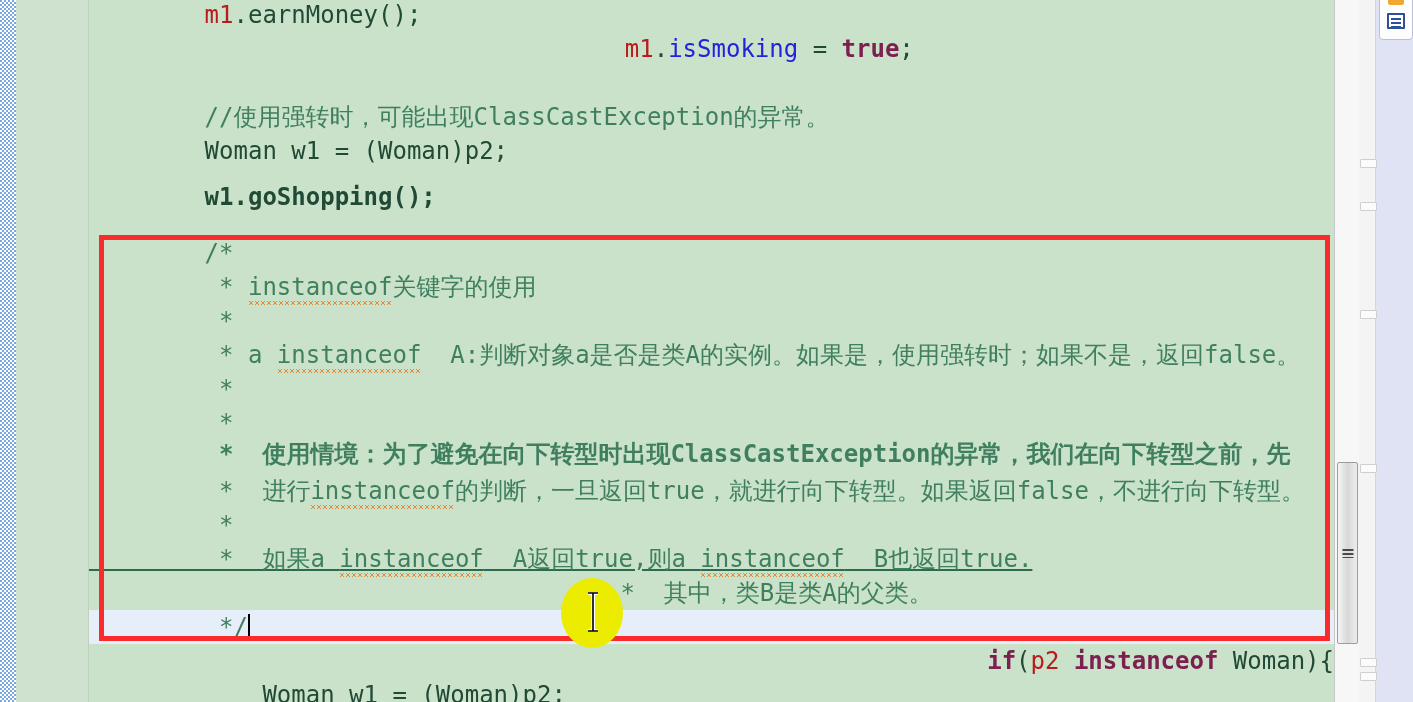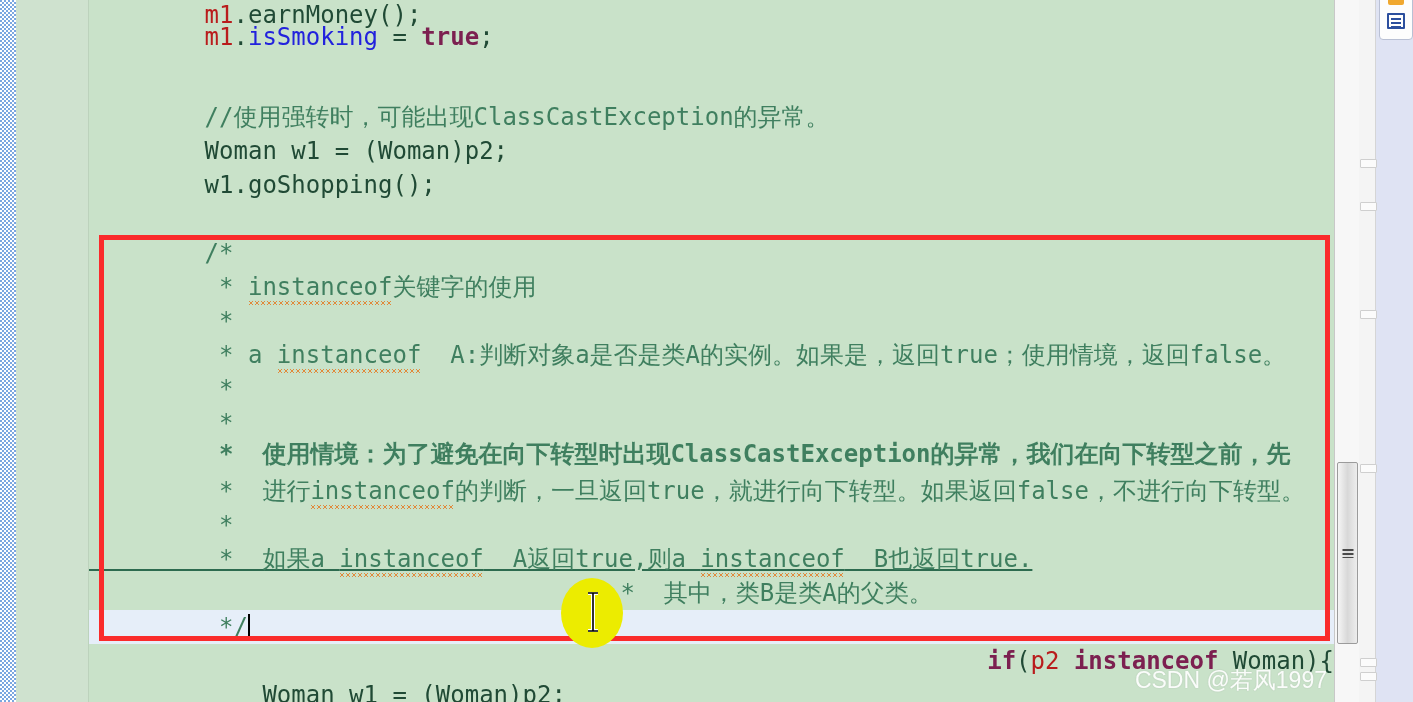--- a/index.html
+++ b/index.html
@@ -256,30 +256,30 @@
       <div class="linenum" style="top: 542px;">74</div>
       <div class="linenum" style="top: 576px;">75</div>
       <div class="linenum" style="top: 610px;">76</div>
       <div class="linenum" style="top: 644px;">77</div>
       <div class="linenum" style="top: 678px;">78</div>
     </div>
 
   <div class="code-area">
     <div id="code-rows">
         <div class="row" style="top: -2px;"><span class="txt t-plain">        </span><span class="txt t-ident">m1</span><span class="txt t-plain">.earnMoney();</span></div>
-        <div class="row" style="top: 20px;"><span class="txt t-plain">        </span><span class="txt t-ident">m1</span><span class="txt t-plain">.</span><span class="txt t-field">isSmoking</span><span class="txt t-plain"> = </span><span class="txt t-kw">true</span><span class="txt t-plain">;</span></div>
+        <div class="row" style="top: 32px; text-align: center;"><span class="txt t-plain">        </span><span class="txt t-ident">m1</span><span class="txt t-plain">.</span><span class="txt t-field">isSmoking</span><span class="txt t-plain"> = </span><span class="txt t-kw">true</span><span class="txt t-plain">;</span></div>
         <div class="row" style="top: 66px;"><span class="txt t-plain"></span></div>
         <div class="row" style="top: 100px;"><span class="txt t-comment">        //使用强转时，可能出现ClassCastException的异常。</span></div>
         <div class="row" style="top: 134px;"><span class="txt t-plain">        Woman w1 = (Woman)p2;</span></div>
-        <div class="row" style="top: 168px;"><span class="txt t-plain">        w1.goShopping();</span></div>
+        <div class="row" style="top: 180px; font-weight: bold;"><span class="txt t-plain">        w1.goShopping();</span></div>
         <div class="row" style="top: 202px;"><span class="txt t-plain"></span></div>
         <div class="row" style="top: 236px;"><span class="txt t-comment">        /*</span></div>
         <div class="row" style="top: 270px;"><span class="txt t-comment">         * </span><span class="txt t-comment squig">instanceof</span><span class="txt t-comment">关键字的使用</span></div>
         <div class="row" style="top: 304px;"><span class="txt t-comment">         *</span></div>
-        <div class="row" style="top: 338px;"><span class="txt t-comment">         * a </span><span class="txt t-comment squig">instanceof</span><span class="txt t-comment">  A:判断对象a是否是类A的实例。如果是，返回true；使用情境，返回false。</span></div>
+        <div class="row" style="top: 338px;"><span class="txt t-comment">         * a </span><span class="txt t-comment squig">instanceof</span><span class="txt t-comment">  A:判断对象a是否是类A的实例。如果是，使用强转时；如果不是，返回false。</span></div>
         <div class="row" style="top: 372px;"><span class="txt t-comment">         *</span></div>
         <div class="row" style="top: 406px;"><span class="txt t-comment">         *</span></div>
         <div class="row" style="top: 437px; font-weight: bold;"><span class="txt t-comment">         *  使用情境：为了避免在向下转型时出现ClassCastException的异常，我们在向下转型之前，先</span></div>
         <div class="row" style="top: 474px;"><span class="txt t-comment">         *  进行</span><span class="txt t-comment squig">instanceof</span><span class="txt t-comment">的判断，一旦返回true，就进行向下转型。如果返回false，不进行向下转型。</span></div>
         <div class="row" style="top: 508px;"><span class="txt t-comment">         *</span></div>
         <div class="row" style="top: 542px; text-decoration: underline;"><span class="txt t-comment">         *  如果a </span><span class="txt t-comment squig">instanceof</span><span class="txt t-comment">  A返回true,则a </span><span class="txt t-comment squig">instanceof</span><span class="txt t-comment">  B也返回true.</span></div>
         <div class="row" style="top: 576px; text-align: center;"><span class="txt t-comment">         *  其中，类B是类A的父类。</span></div>
         <div class="row caret-line" style="top: 610px;"><span class="txt t-comment">         */</span><span style="display: inline-block; width: 2px; height: 26px; background: rgb(0, 0, 0); vertical-align: -5px;"></span></div>
         <div class="row" style="top: 644px; text-align: right;"><span class="txt t-plain">        </span><span class="txt t-kw">if</span><span class="txt t-plain">(</span><span class="txt t-ident">p2</span><span class="txt t-plain"> </span><span class="txt t-kw">instanceof</span><span class="txt t-plain"> Woman){</span></div>
         <div class="row" style="top: 678px;"><span class="txt t-plain">            Woman w1 = (Woman)p2;</span></div>
@@ -312,15 +312,14 @@
           <div class="marker" style="top: 672px; left: 25px;"></div>
         </div>
     </div>
   </div>
 
   <div class="panel-tab">
     <div class="mini-warn"></div>
     <div class="mini-doc"></div>
   </div>
 
-  <div class="watermark">CSDN @若风1997</div>
 
 </div>
 
 </body></html>

